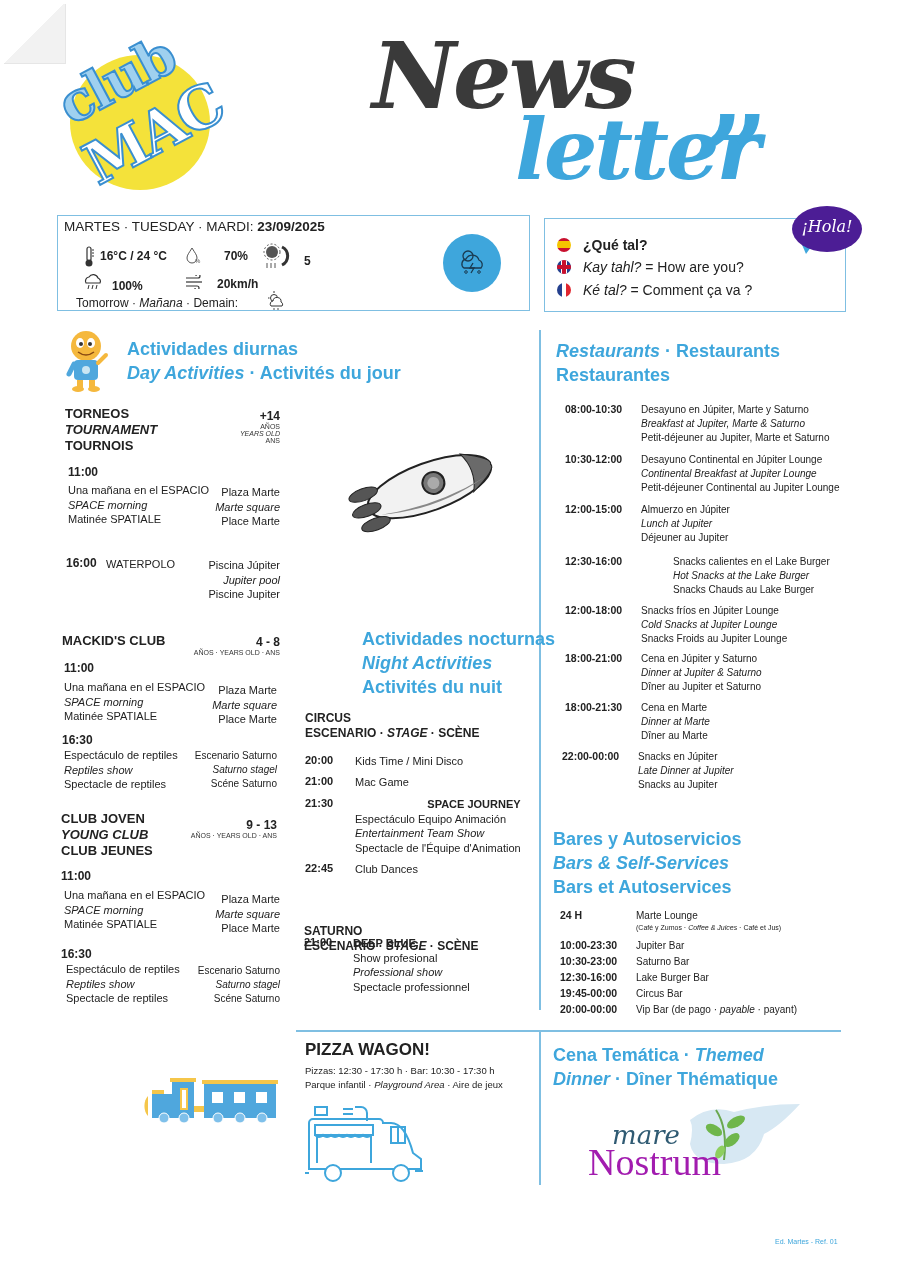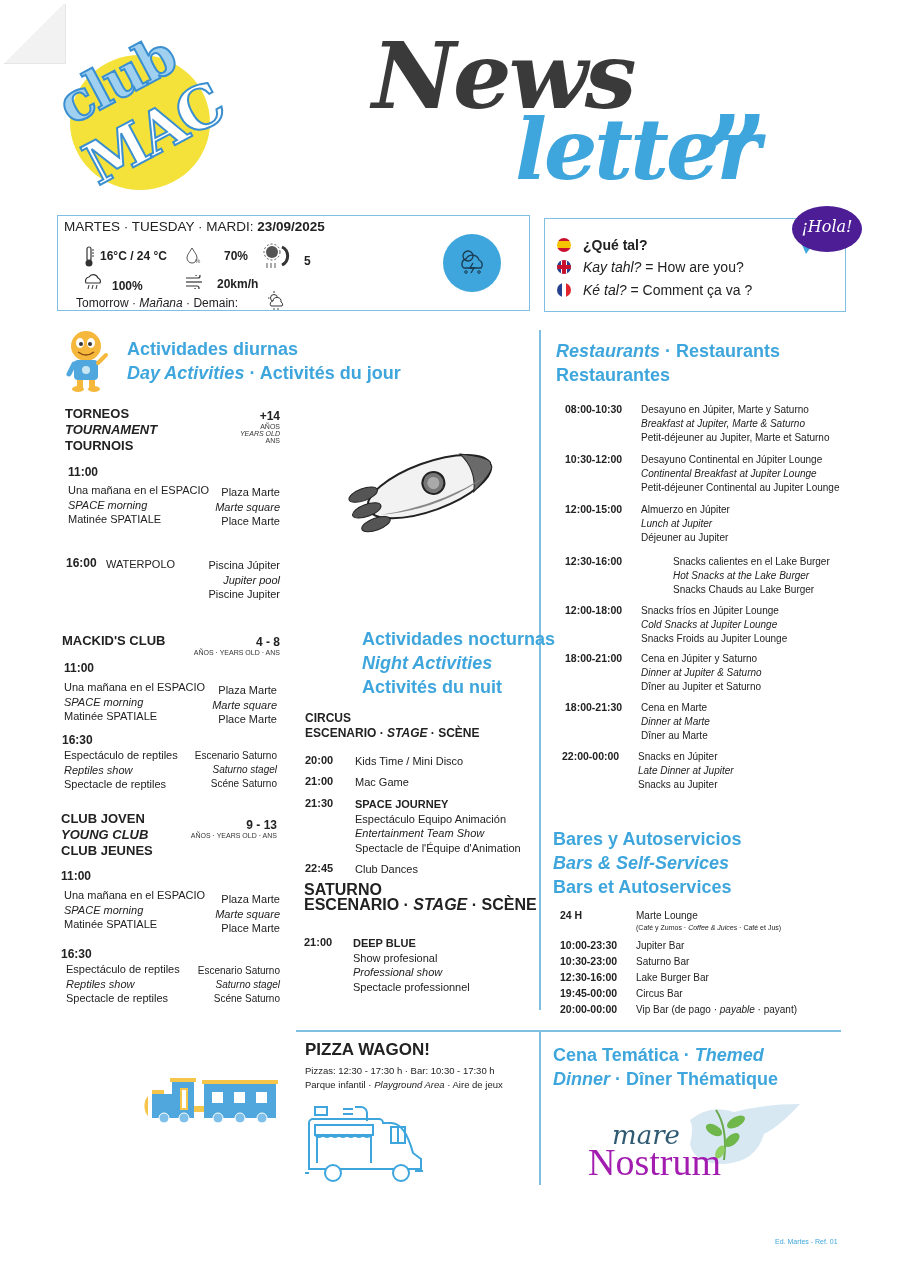--- a/index.html
+++ b/index.html
@@ -299,29 +299,29 @@
 <div class="abs" style="left:305px;top:711px;font-weight:bold;font-size:12px;line-height:15px;">
   <div>CIRCUS</div>
   <div><span>ESCENARIO · </span><i>STAGE</i><span> · SCÈNE</span></div>
 </div>
 <div class="abs t-b" style="left:305px;top:754px;font-size:11px;">20:00</div>
 <div class="abs t" style="left:355px;top:754px;">Kids Time / Mini Disco</div>
 <div class="abs t-b" style="left:305px;top:775px;font-size:11px;">21:00</div>
 <div class="abs t" style="left:355px;top:775px;">Mac Game</div>
 <div class="abs t-b" style="left:305px;top:797px;font-size:11px;">21:30</div>
 <div class="abs t" style="left:355px;top:797px;">
-  <div style="font-weight:bold;">SPACE JOURNEY</div>
+  <div style="font-weight:bold;text-align:right;">SPACE JOURNEY</div>
   <div>Espectáculo Equipo Animación</div>
   <div class="it">Entertainment Team Show</div>
   <div>Spectacle de l'Équipe d'Animation</div>
 </div>
 <div class="abs t-b" style="left:305px;top:862px;font-size:11px;">22:45</div>
 <div class="abs t" style="left:355px;top:862px;">Club Dances</div>
 
-<div class="abs" style="left:304px;top:882px;font-weight:bold;font-size:16px;line-height:15px;">
+<div class="abs" style="left:304px;top:924px;font-weight:bold;font-size:12px;line-height:15px;">
   <div>SATURNO</div>
   <div><span>ESCENARIO · </span><i>STAGE</i><span> · SCÈNE</span></div>
 </div>
 <div class="abs t-b" style="left:304px;top:936px;font-size:11px;">21:00</div>
 <div class="abs t" style="left:353px;top:936px;">
   <div style="font-weight:bold;">DEEP BLUE</div>
   <div>Show profesional</div>
   <div class="it">Professional show</div>
   <div>Spectacle professionnel</div>
 </div>

